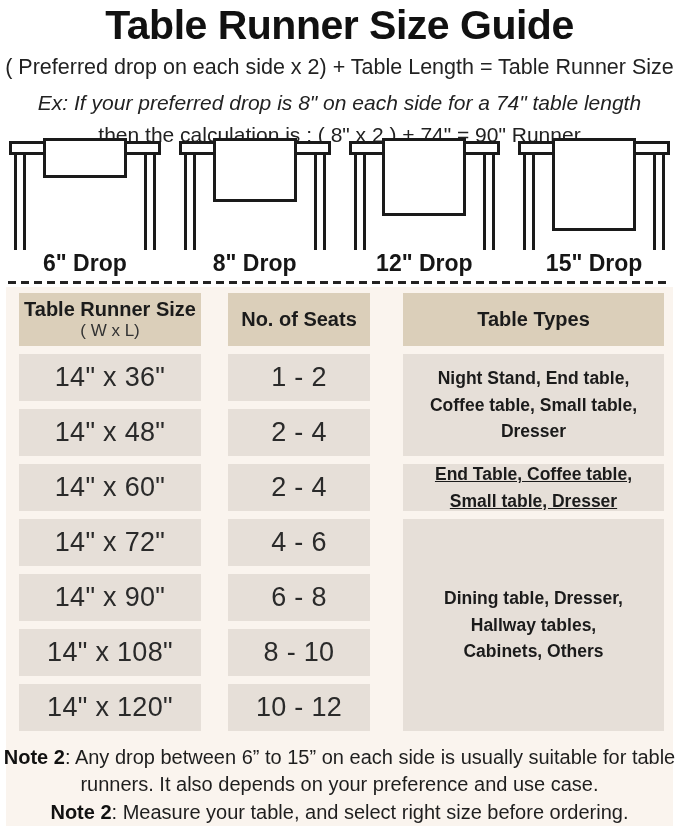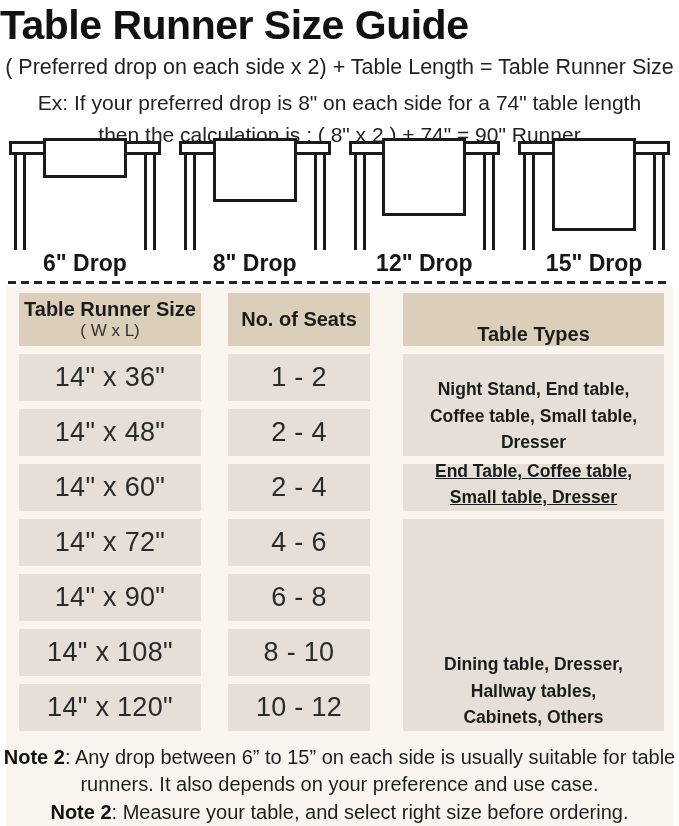--- a/index.html
+++ b/index.html
@@ -6,34 +6,34 @@
   .page{
     position:relative;
     width:679px;height:826px;
     background:#ffffff;
     font-family:"Liberation Sans","DejaVu Sans",sans-serif;
     color:#1e1e1e;
     overflow:hidden;
   }
   .title{
     margin:0;padding-top:2px;
-    text-align:left;
+    text-align:center;
     font-size:41px;font-weight:800;letter-spacing:-0.5px;
     color:#111;
   }
   .formula{
     margin-top:6px;
     text-align:center;
     font-size:21.5px;color:#222;
   }
   .example{
     text-align:center;
     font-size:21px;color:#222;
   }
-  .example.l1{margin-top:11px;}
+  .example.l1{margin-top:11px;font-style:italic;}
   .example.l2{margin-top:8px;}
 
   
   .illus-row{
     position:absolute;left:0;top:138px;width:679px;height:112px;
     display:flex;
   }
   .illus{position:relative;width:169.75px;height:112px;}
   .tabletop{
     position:absolute;left:9px;right:9px;top:3px;height:8px;
@@ -84,21 +84,21 @@
   .cell{
     background:var(--cell_bg,#e6dfd8);
     display:flex;align-items:center;justify-content:center;
     flex-direction:column;text-align:center;
   }
   .hdr{background:var(--header_bg,#dbcfba);}
   .hdr .h-main{font-size:20px;font-weight:700;color:#1b1b1b;line-height:1.15;}
   .hdr .h-sub{font-size:17px;font-weight:400;color:#333;line-height:1.2;}
   .c1{grid-column:1;}
   .c2{grid-column:3;}
-  .c3{grid-column:5;justify-content:flex-end;}
+  .c3{grid-column:5;}
   .val{font-size:27px;font-weight:400;color:#2a2a2a;letter-spacing:0.3px;}
   .types-text{
     font-size:17.5px;font-weight:700;color:#1b1b1b;line-height:1.52;
   }
   .t1{grid-row:2/4;}
   .t1 .types-text{max-width:212px;}
   .t2{grid-row:4/5;}
   .t2 .types-text{max-width:240px;text-decoration:underline;}
   .t3{grid-row:5/9;}
   .t3 .types-text{max-width:190px;}

